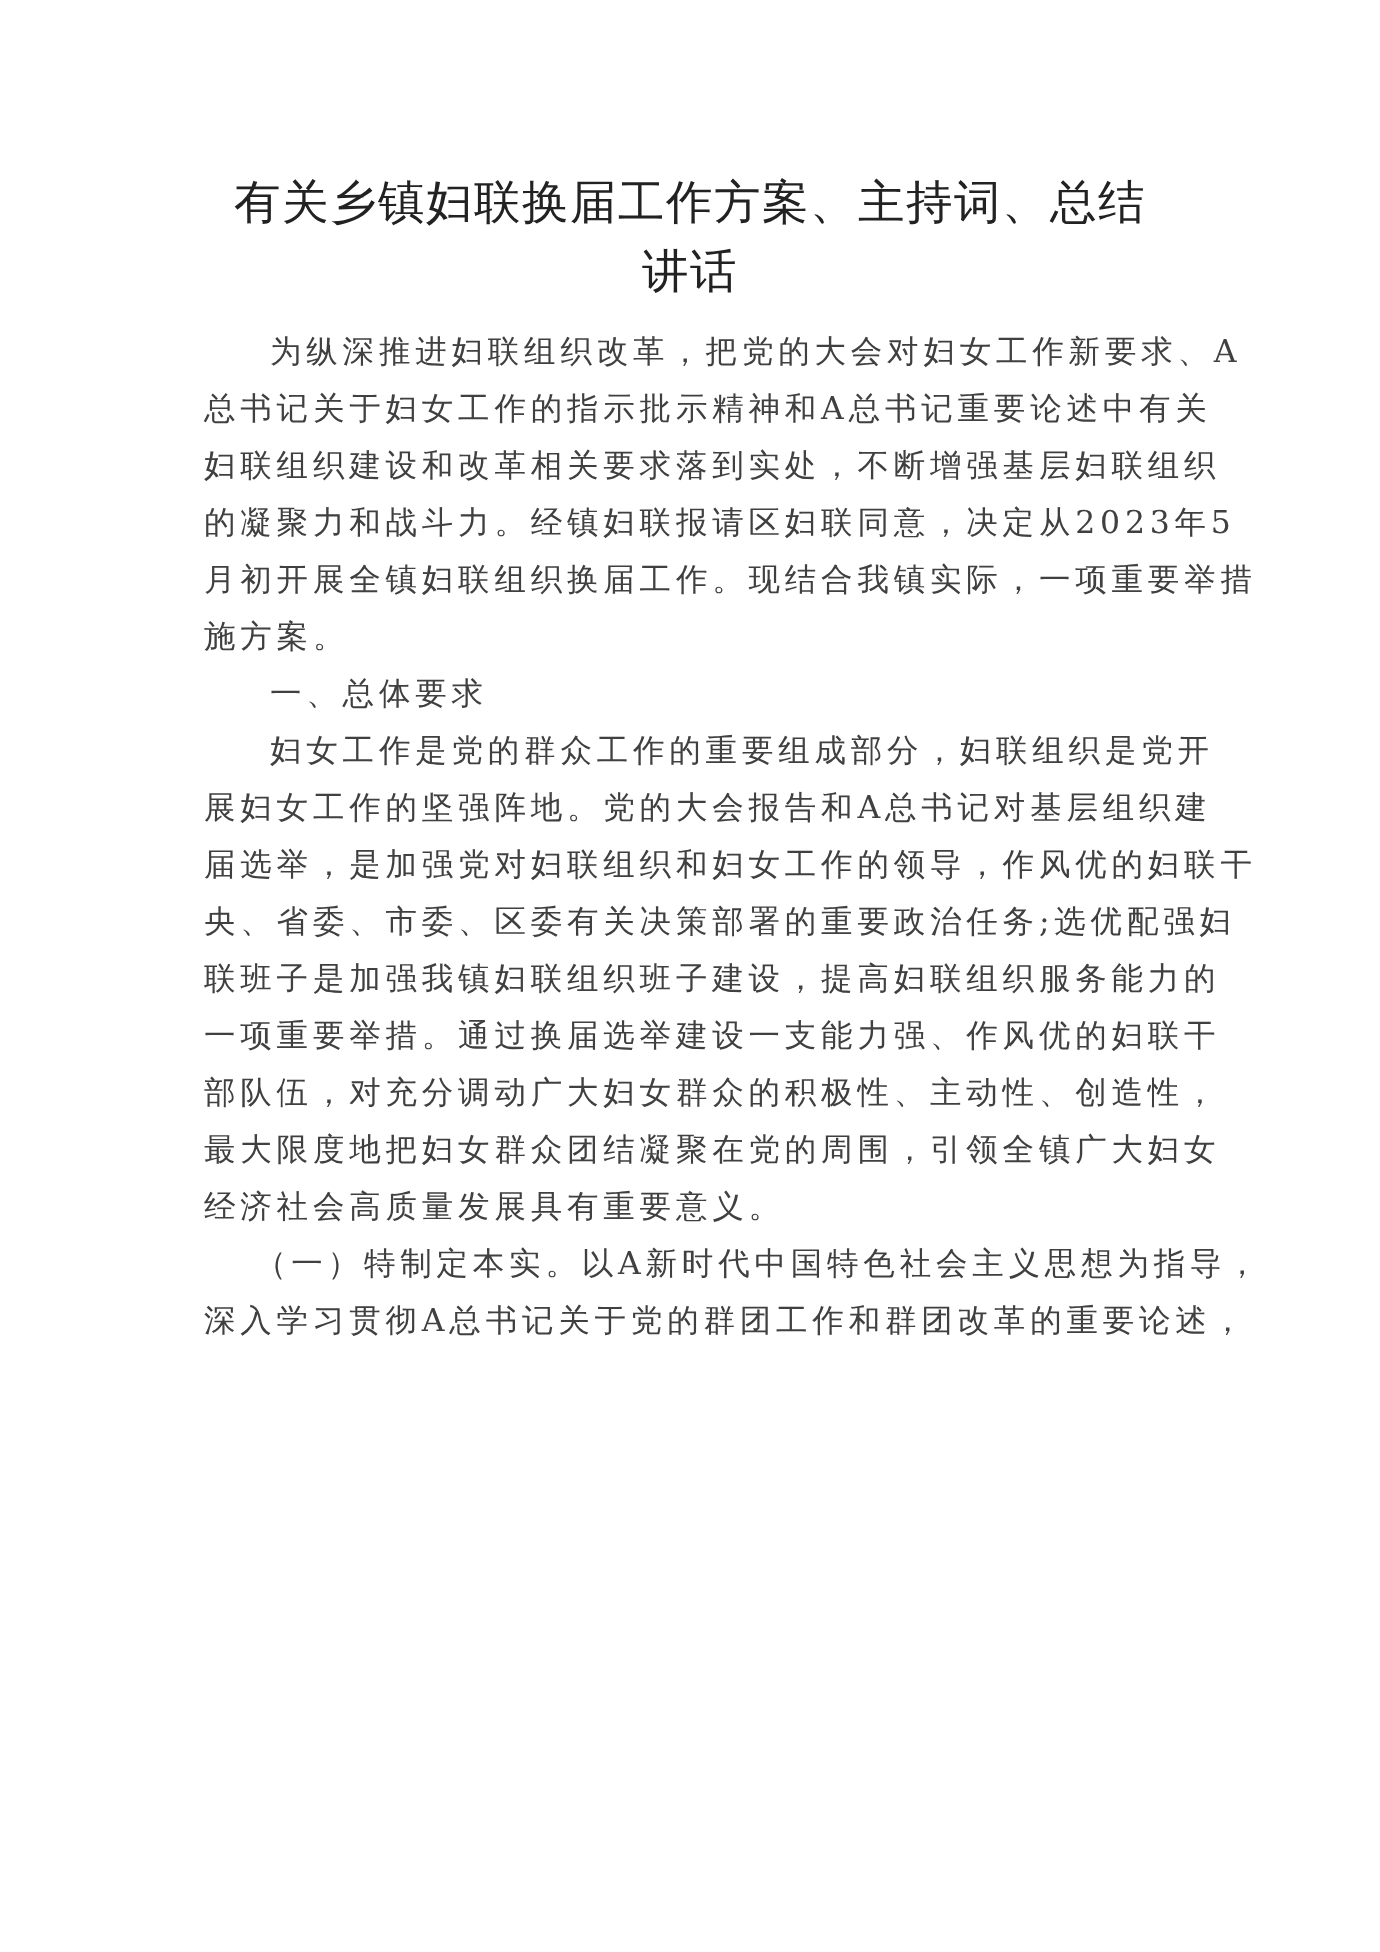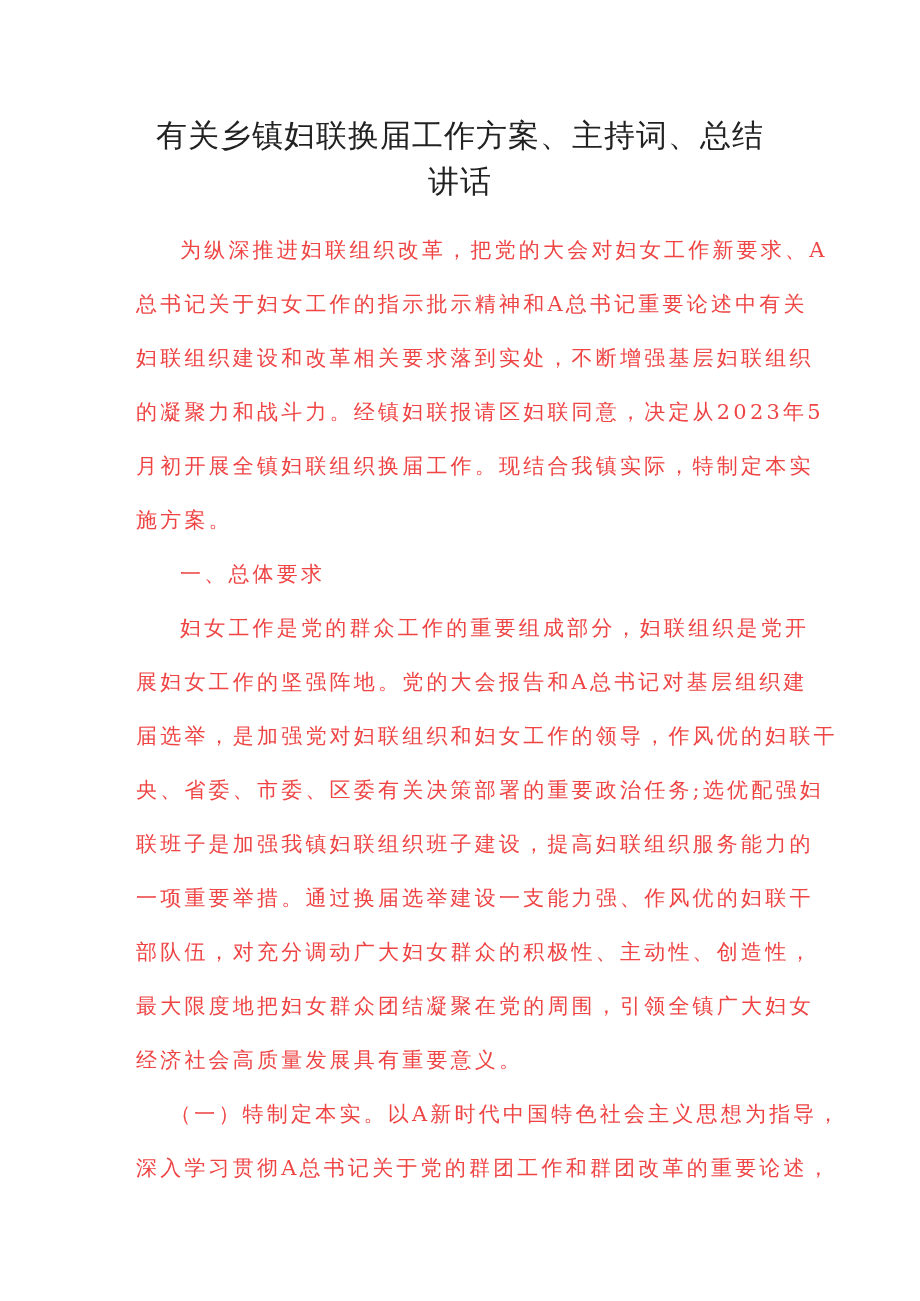--- a/index.html
+++ b/index.html
@@ -40,22 +40,21 @@
       left: 136px;
       width: 652px;
       top: 215px;
     }
     .line {
       height: 38px;
       line-height: 38px;
       font-size: 21px;
       white-space: nowrap;
       letter-spacing: 3.2px;
-      color: #ef4444;
-      margin-top: 16px;
+      color: #404040;
     }
     .line.indent {
       padding-left: 44px;
     }
     .line.indent2 {
       padding-left: 34px;
     }
   </style>
 </head>
 <body>
@@ -64,21 +63,21 @@
   <h1 class="title">
     <div>有关乡镇妇联换届工作方案、主持词、总结</div>
     <div>讲话</div>
   </h1>
 
   <div class="body-text">
     <div class="line indent">为纵深推进妇联组织改革，把党的大会对妇女工作新要求、A</div>
     <div class="line">总书记关于妇女工作的指示批示精神和A总书记重要论述中有关</div>
     <div class="line">妇联组织建设和改革相关要求落到实处，不断增强基层妇联组织</div>
     <div class="line">的凝聚力和战斗力。经镇妇联报请区妇联同意，决定从2023年5</div>
-    <div class="line">月初开展全镇妇联组织换届工作。现结合我镇实际，特制定本实</div>
+    <div class="line">月初开展全镇妇联组织换届工作。现结合我镇实际，一项重要举措</div>
     <div class="line">施方案。</div>
     <div class="line indent">一、总体要求</div>
     <div class="line indent">妇女工作是党的群众工作的重要组成部分，妇联组织是党开</div>
     <div class="line">展妇女工作的坚强阵地。党的大会报告和A总书记对基层组织建</div>
     <div class="line">届选举，是加强党对妇联组织和妇女工作的领导，作风优的妇联干</div>
     <div class="line">央、省委、市委、区委有关决策部署的重要政治任务;选优配强妇</div>
     <div class="line">联班子是加强我镇妇联组织班子建设，提高妇联组织服务能力的</div>
     <div class="line">一项重要举措。通过换届选举建设一支能力强、作风优的妇联干</div>
     <div class="line">部队伍，对充分调动广大妇女群众的积极性、主动性、创造性，</div>
     <div class="line">最大限度地把妇女群众团结凝聚在党的周围，引领全镇广大妇女</div>

